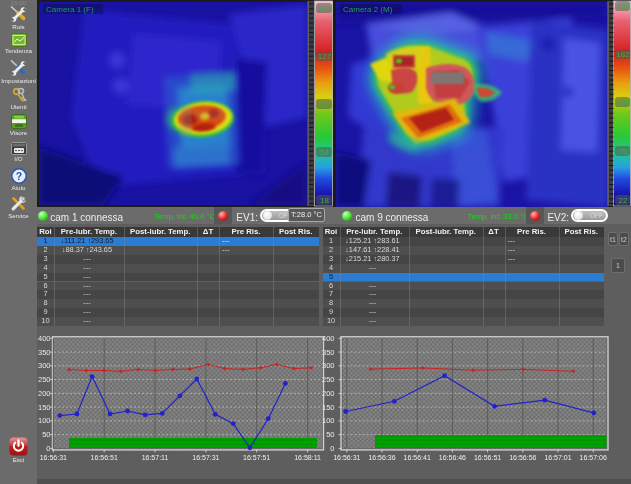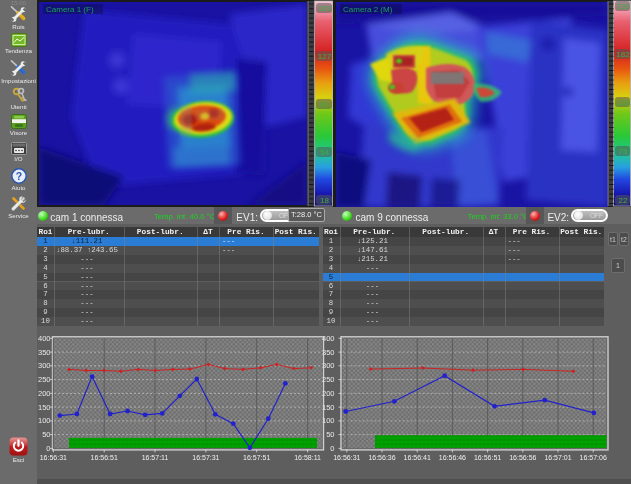--- a/index.html
+++ b/index.html
@@ -17,21 +17,21 @@
 .led { position:absolute; width:10px; height:10px; border-radius:50%; top:3.5px; }
 .ledg { background:radial-gradient(circle at 35% 30%, #c8ffc8, #44dd22 55%, #1a7a08); }
 .ledr { background:radial-gradient(circle at 35% 30%, #ffb0b0, #dd2222 55%, #7a0808); }
 .sbtext { position:absolute; top:4.5px; font-size:10px; color:#ececec; white-space:nowrap; }
 .sbgreen { position:absolute; top:4.5px; font-size:7.7px; color:#1ed41e; white-space:nowrap; }
 .toggle { position:absolute; top:1.5px; width:37px; height:13px; border:2px solid #fdfdfd; border-radius:7px; background:linear-gradient(#c0c0c0,#9a9a9a); }
 .knob { position:absolute; left:0.5px; top:0px; width:9px; height:9px; border-radius:50%; background:radial-gradient(circle at 40% 35%, #ffffff, #e8e8e8 60%, #c0c0c0); }
 .offtxt { position:absolute; right:3px; top:1px; font-size:6.5px; color:#dcdcdc; }
 .tbox { position:absolute; top:1px; height:14px; background:#585858; border:1px solid #a8a8a8; border-radius:2px; color:#f0f0f0; font-size:7.5px; line-height:12px; padding:0 2px; white-space:nowrap; }
 .dkpatch { position:absolute; top:0; height:17px; background:#575757; }
-.rtable { position:absolute; top:227px; height:99px;font-family:Liberation Mono, monospace; }
+.rtable { position:absolute; top:227px; height:99px; }
 .thead { position:absolute; left:0; top:0; width:100%; height:10px; background:#393939; }
 .th { position:absolute; top:0; height:10px; font-size:7.8px; font-weight:bold; color:#f2f2f2; text-align:center; line-height:10.5px; }
 .trow { position:absolute; left:0; width:100%; height:8.9px; font-size:7.4px; color:#d8d8d8; line-height:8.9px; }
 .odd { background:#454545; }
 .even { background:#4e4e4e; }
 .sel { background:#2a7cd5; color:#0d2033; }
 .sel .val.lite { color:#d8e8f8; }
 .roi { position:absolute; left:0; top:0; height:8.9px; text-align:center; }
 .val { position:absolute; top:0; height:8.9px; }
 .colsep { position:absolute; top:0; width:1px; height:99px; background:rgba(125,125,125,0.5); }

